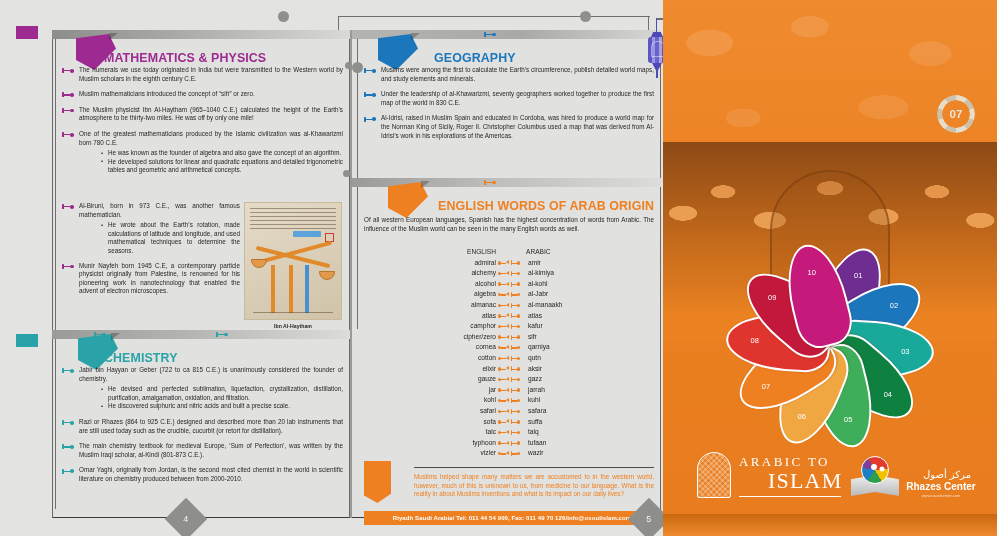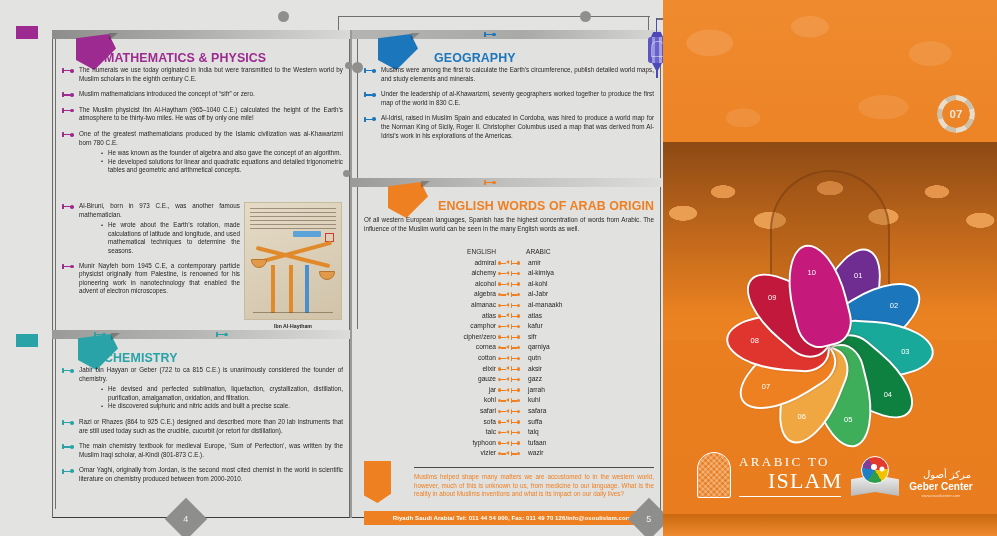--- a/index.html
+++ b/index.html
@@ -979,20 +979,20 @@
       <div class="mihrab"></div>
       <div class="g1">ARABIC TO</div>
       <div class="g2">ISLAM</div>
       <div class="underline"></div>
     </div>
 
     <div class="osoul">
       <div class="book"></div>
       <div class="globe"></div>
       <div class="arabic">مركز أصول</div>
-      <div class="name">Geber Center</div>
+      <div class="name">Rhazes Center</div>
       <div class="url">www.osoulcenter.com</div>
     </div>
 
     <div class="cover-footline"></div>
   </div>
 
 </div>
 
 </body></html>

